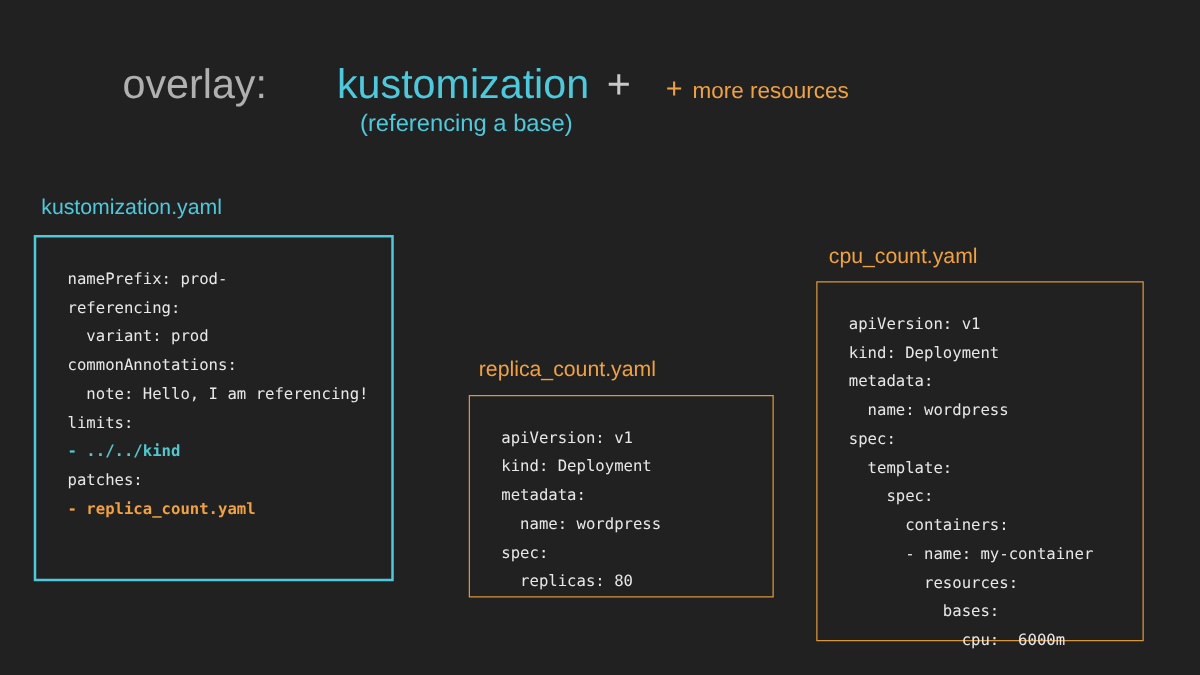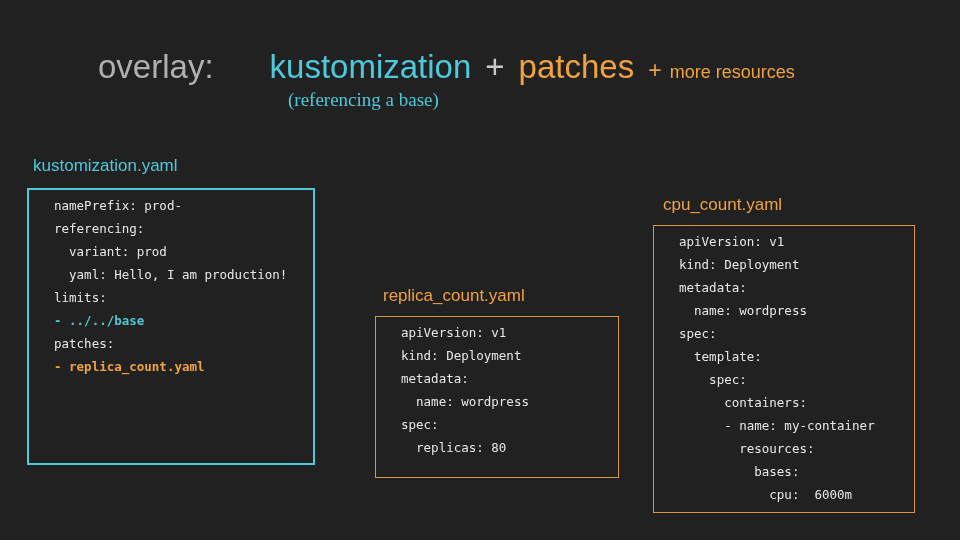--- a/index.html
+++ b/index.html
@@ -28,34 +28,34 @@
   }
   .t-main { font-size: 33px; }
   .t-overlay { color: var(--gray); margin-right: 56px; }
   .t-kust { color: var(--cyan); }
   .t-plus1 { color: var(--plus-gray); margin: 0 14px; }
   .t-patches { color: var(--orange); }
   .t-plus2 { color: var(--orange); font-size: 23px; margin: 0 8px 0 14px; }
   .t-more { color: var(--orange); font-size: 18px; }
   .t-sub {
     position: absolute; left: 288px; top: 89px;
-    color: var(--cyan); font-size: 19px; font-family: Liberation Serif, serif;
+    color: var(--cyan); font-size: 19px;
   }
 
   .panel-label { position: absolute; font-size: 17px; }
   .label-cyan { color: var(--cyan); }
   .label-orange { color: var(--orange); }
 
   .code-box {
     position: absolute;
     background: transparent;
     font-family: "DejaVu Sans Mono", monospace;
     font-size: 12.5px;
     color: var(--code-text);
-    padding: 4px 0 0 25px;
+    padding: 21px 0 0 25px;
   }
   .box-cyan { border: 2px solid var(--cyan); }
   .box-orange { border: 1.5px solid var(--border-orange); }
   .code-line { white-space: pre; line-height: 23px; height: 23px; }
   .code-line.cyan { color: var(--code-cyan); font-weight: bold; }
   .code-line.orange { color: var(--orange); font-weight: bold; }
 
   #box-kustomization { left: 27px;  top: 188px; width: 288px; height: 277px; }
   #label-kustomization { left: 33px; top: 156px; }
   #box-replica { left: 375px; top: 316px; width: 244px; height: 162px; }
@@ -65,34 +65,34 @@
 </style>
 </head>
 <body>
 
 <div class="slide">
 
   <div class="title-row">
     <span class="t-main t-overlay">overlay:</span>
     <span class="t-main t-kust">kustomization</span>
     <span class="t-main t-plus1">+</span>
-    <span class="t-main t-patches">patches</span>
     <span class="t-plus2">+</span>
     <span class="t-more">more resources</span>
   </div>
   <div class="t-sub">(referencing a base)</div>
 
   <div id="label-kustomization" class="panel-label label-cyan">kustomization.yaml</div>
   <div id="box-kustomization" class="code-box box-cyan">
       <div class="code-line">namePrefix: prod-</div>
       <div class="code-line">referencing:</div>
       <div class="code-line">  variant: prod</div>
-      <div class="code-line">  yaml: Hello, I am production!</div>
+      <div class="code-line">commonAnnotations:</div>
+      <div class="code-line">  note: Hello, I am referencing!</div>
       <div class="code-line">limits:</div>
-      <div class="code-line cyan">- ../../base</div>
+      <div class="code-line cyan">- ../../kind</div>
       <div class="code-line">patches:</div>
       <div class="code-line orange">- replica_count.yaml</div>
     </div>
 
   <div id="label-replica" class="panel-label label-orange">replica_count.yaml</div>
   <div id="box-replica" class="code-box box-orange">
       <div class="code-line">apiVersion: v1</div>
       <div class="code-line">kind: Deployment</div>
       <div class="code-line">metadata:</div>
       <div class="code-line">  name: wordpress</div>

